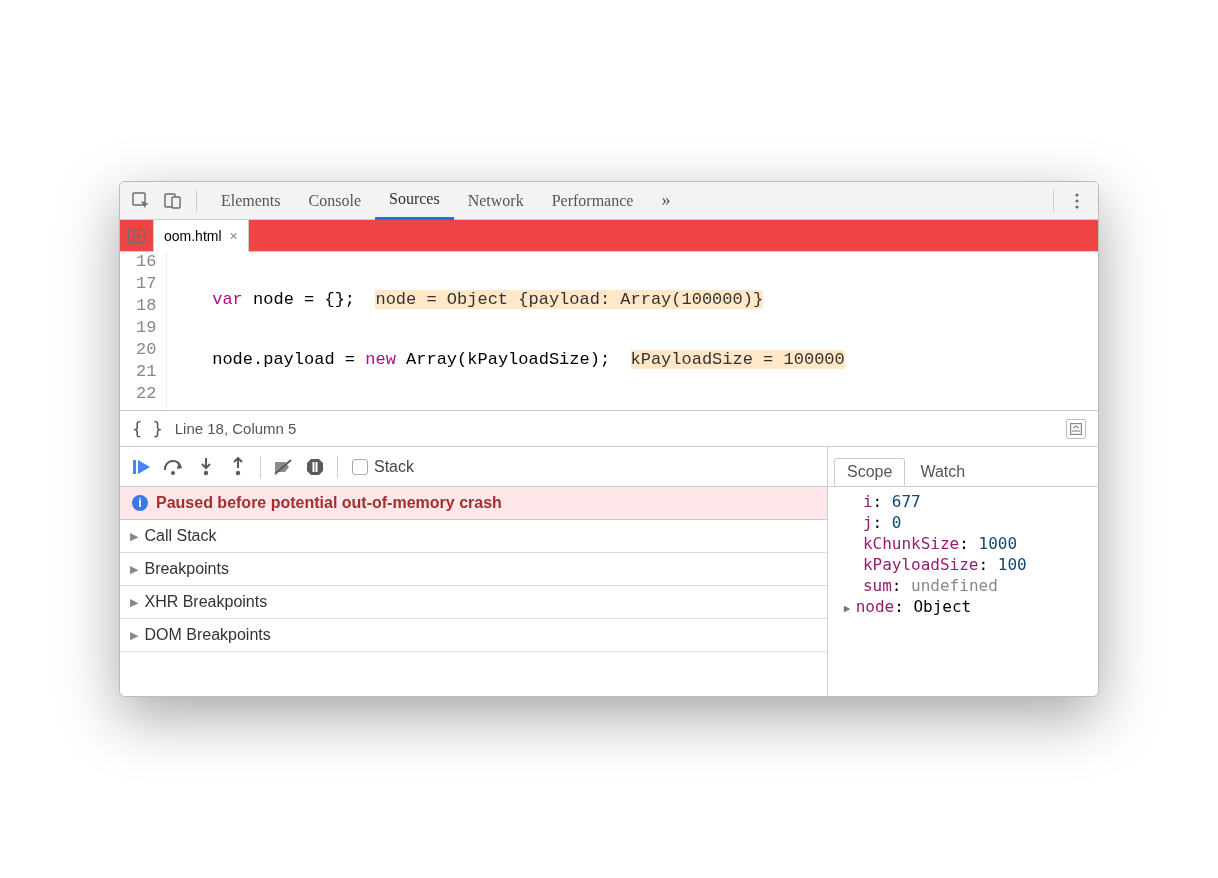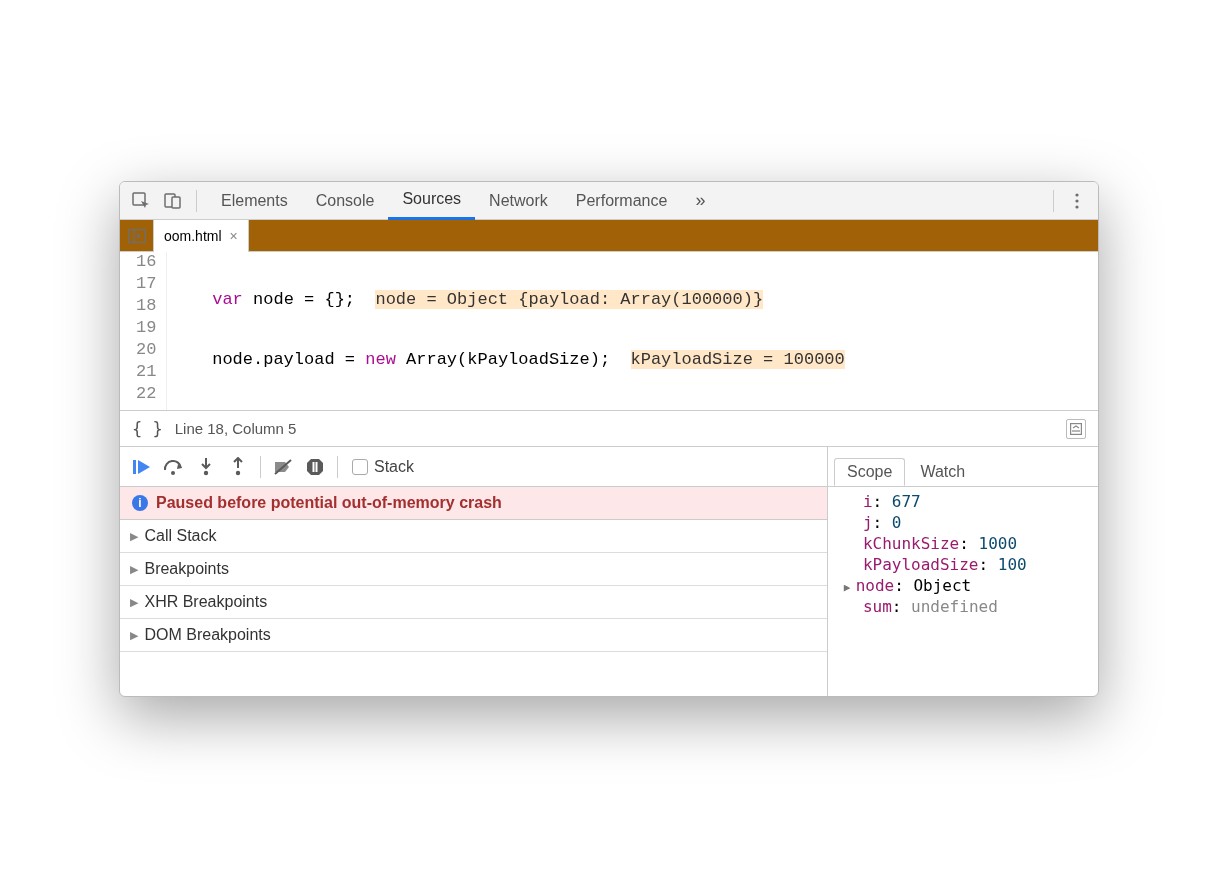--- a/index.html
+++ b/index.html
@@ -34,28 +34,29 @@
   .dot.green { background: #28c940; border: 1px solid #1aab29; }
   .title { flex: 1; text-align: center; font-size: 15px; color: #4a4a4a; margin-left:-50px;}
   .toolbar {
     height: 38px;
     display: flex;
     align-items: center;
     border-bottom: 1px solid #ccc;
     background: #f3f3f3;
     padding: 0 8px;
     gap: 6px;
+    font-family: Liberation Serif, serif;
   }
   .icon-btn { width: 26px; height: 26px; display: flex; align-items: center; justify-content: center; color: #6e6e6e; cursor: pointer; }
   .divider { width: 1px; height: 22px; background: #ccc; margin: 0 4px; }
   .tabs { display: flex; gap: 0; align-items:center; }
   .tab { padding: 0 14px; height: 38px; display:flex; align-items:center; font-size: 16px; color: #555; cursor:pointer;}
   .tab.active { color: #333; border-bottom: 3px solid #1a73e8; }
   .toolbar .spacer { flex:1; }
-  .filetab-row { height: 32px; background: #a16207; border-bottom: 1px solid #ccc; display:flex; align-items:center; }
+  .filetab-row { height: 32px; background: #ef4444; border-bottom: 1px solid #ccc; display:flex; align-items:center; }
   .sidebar-icon { width: 34px; height:32px; display:flex;align-items:center;justify-content:center; border-right:1px solid #ccc; color:#6e6e6e;}
   .filetab { height:32px; background:#fff; border-right:1px solid #ccc; display:flex; align-items:center; padding:0 10px; font-size:14px; gap:8px; }
   .filetab .close { color:#888; font-size:14px; cursor:pointer;}
   .editor { display:flex; font-family: Liberation Mono, monospace; font-size:17px; overflow:hidden; height:158px; background:#fff;}
   .gutter { background:#fff; text-align:right; color:#888; padding:0 10px 0 16px; border-right:1px solid #eee;}
   .gutter div { height:22px; }
   .code { flex:1; position:relative; white-space:pre; padding-left:4px;}
   .code-line { height:22px; }
   .tok-kw { color:#aa0d91; }
   .tok-annot { background:#ffe7c7; color:#333; }
@@ -249,17 +250,17 @@
       <div class="section">
           <span class="tri">▶</span>
           <span>DOM Breakpoints</span>
         </div>
     </div>
     <div class="right-pane">
       <div class="scope-row">&nbsp;&nbsp;&nbsp;<span class="var-name">i</span>: <span class="var-num">677</span></div>
       <div class="scope-row">&nbsp;&nbsp;&nbsp;<span class="var-name">j</span>: <span class="var-num">0</span></div>
       <div class="scope-row">&nbsp;&nbsp;&nbsp;<span class="var-name">kChunkSize</span>: <span class="var-num">1000</span></div>
       <div class="scope-row">&nbsp;&nbsp;&nbsp;<span class="var-name">kPayloadSize</span>: <span class="var-num">100</span></div>
+      <div class="scope-row">&nbsp;&nbsp;&nbsp;<span class="var-name">sum</span>: <span class="var-kw">undefined</span></div>
       <div class="scope-row">&nbsp;<span class="tri-d">▶</span><span class="var-name">node</span>: <span>Object</span></div>
-      <div class="scope-row">&nbsp;&nbsp;&nbsp;<span class="var-name">sum</span>: <span class="var-kw">undefined</span></div>
     </div>
   </div>
 </div>
 
 </body></html>

